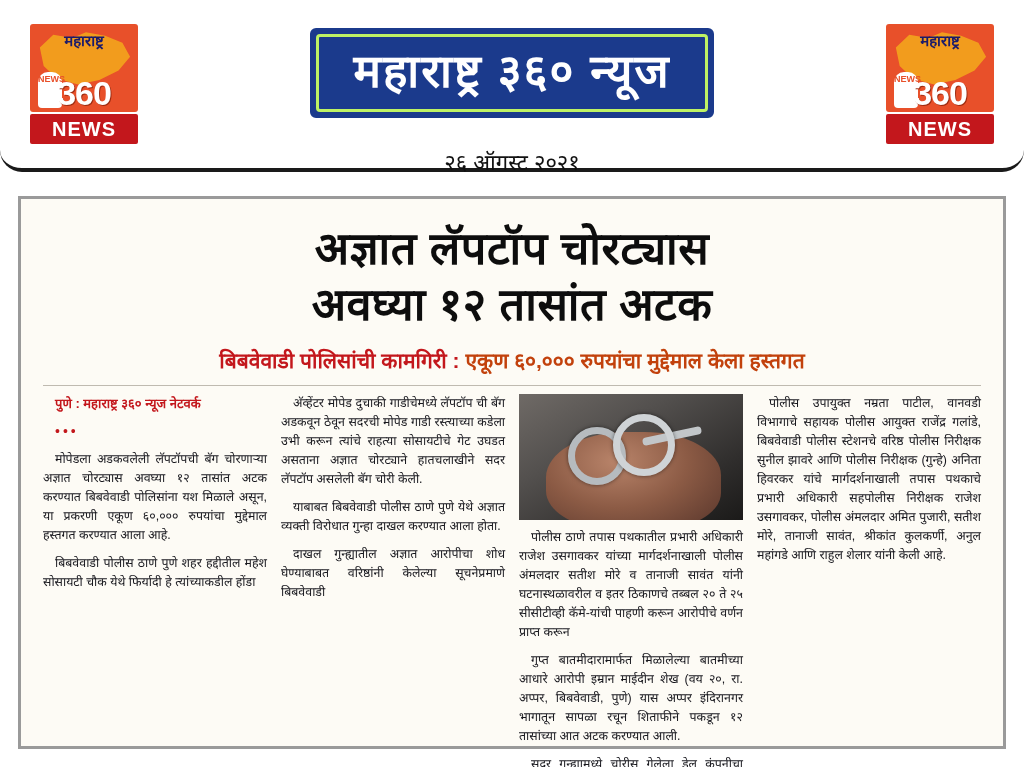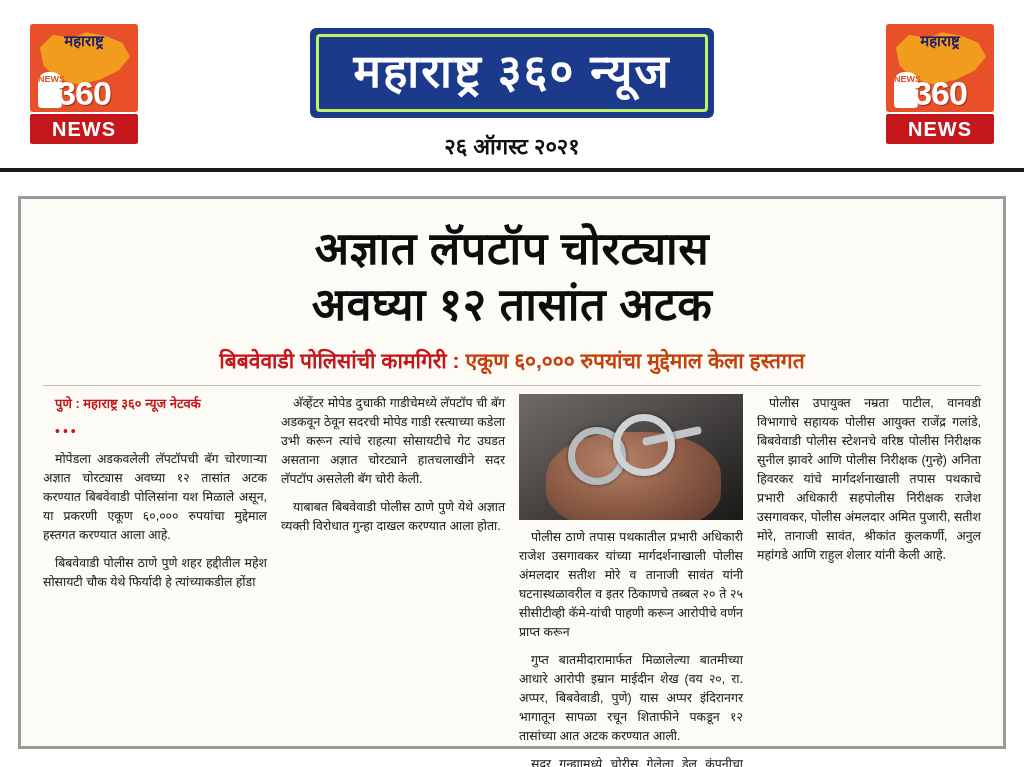--- a/index.html
+++ b/index.html
@@ -23,20 +23,21 @@
 
   
   .masthead {
     position: relative;
     height: 172px;
     border-bottom: 4px solid #1a1a1a;
     box-sizing: border-box;
     display: flex;
     align-items: flex-start;
     justify-content: center;
+    border-radius: 22px;
   }
   .logo-box {
     position: absolute;
     top: 24px;
     width: 108px;
     height: 120px;
     background: #ffffff;
   }
   .logo-left { left: 30px; }
   .logo-right { right: 30px; }
@@ -131,24 +132,24 @@
   }
   .site-title {
     color: #ffffff;
     font-size: 46px;
     font-weight: bold;
     letter-spacing: 2px;
     line-height: 56px;
     white-space: nowrap;
   }
   .issue-date {
-    margin-top: 12px;
+    margin-top: 28px;
     color: #111111;
     font-size: 22px;
-    font-weight: bold;
+    font-weight: normal;
     text-align: center;
   }
 
   
   .article-frame {
     position: absolute;
     left: 18px;
     top: 196px;
     width: 988px;
     height: 553px;
@@ -321,20 +322,21 @@
       <div class="col">
         <p class="byline">पुणे : महाराष्ट्र ३६० न्यूज नेटवर्क</p>
         <p class="dots">•••</p>
         <p>मोपेडला अडकवलेली लॅपटॉपची बॅग चोरणाऱ्या अज्ञात चोरट्यास अवघ्या १२ तासांत अटक करण्यात बिबवेवाडी पोलिसांना यश मिळाले असून, या प्रकरणी एकूण ६०,००० रुपयांचा मुद्देमाल हस्तगत करण्यात आला आहे.</p>
         <p>बिबवेवाडी पोलीस ठाणे पुणे शहर हद्दीतील महेश सोसायटी चौक येथे फिर्यादी हे त्यांच्याकडील होंडा</p>
       </div>
 
       <div class="col">
         <p>अ‍ॅव्हेंटर मोपेड दुचाकी गाडीचेमध्ये लॅपटॉप ची बॅग अडकवून ठेवून सदरची मोपेड गाडी रस्त्याच्या कडेला उभी करून त्यांचे राहत्या सोसायटीचे गेट उघडत असताना अज्ञात चोरट्याने हातचलाखीने सदर लॅपटॉप असलेली बॅग चोरी केली.</p>
         <p>याबाबत बिबवेवाडी पोलीस ठाणे पुणे येथे अज्ञात व्यक्ती विरोधात गुन्हा दाखल करण्यात आला होता.</p>
+        <p>दाखल गुन्ह्यातील अज्ञात आरोपीचा शोध घेण्याबाबत वरिष्ठांनी केलेल्या सूचनेप्रमाणे बिबवेवाडी</p>
       </div>
 
       <div class="col">
         <div class="photo">
           <div class="hand"></div>
           <div class="cuff2"></div>
           <div class="chain"></div>
           <div class="cuff"></div>
         </div>
         <p>पोलीस ठाणे तपास पथकातील प्रभारी अधिकारी राजेश उसगावकर यांच्या मार्गदर्शनाखाली पोलीस अंमलदार सतीश मोरे व तानाजी सावंत यांनी घटनास्थळावरील व इतर ठिकाणचे तब्बल २० ते २५ सीसीटीव्ही कॅमे-यांची पाहणी करून आरोपीचे वर्णन प्राप्त करून</p>

